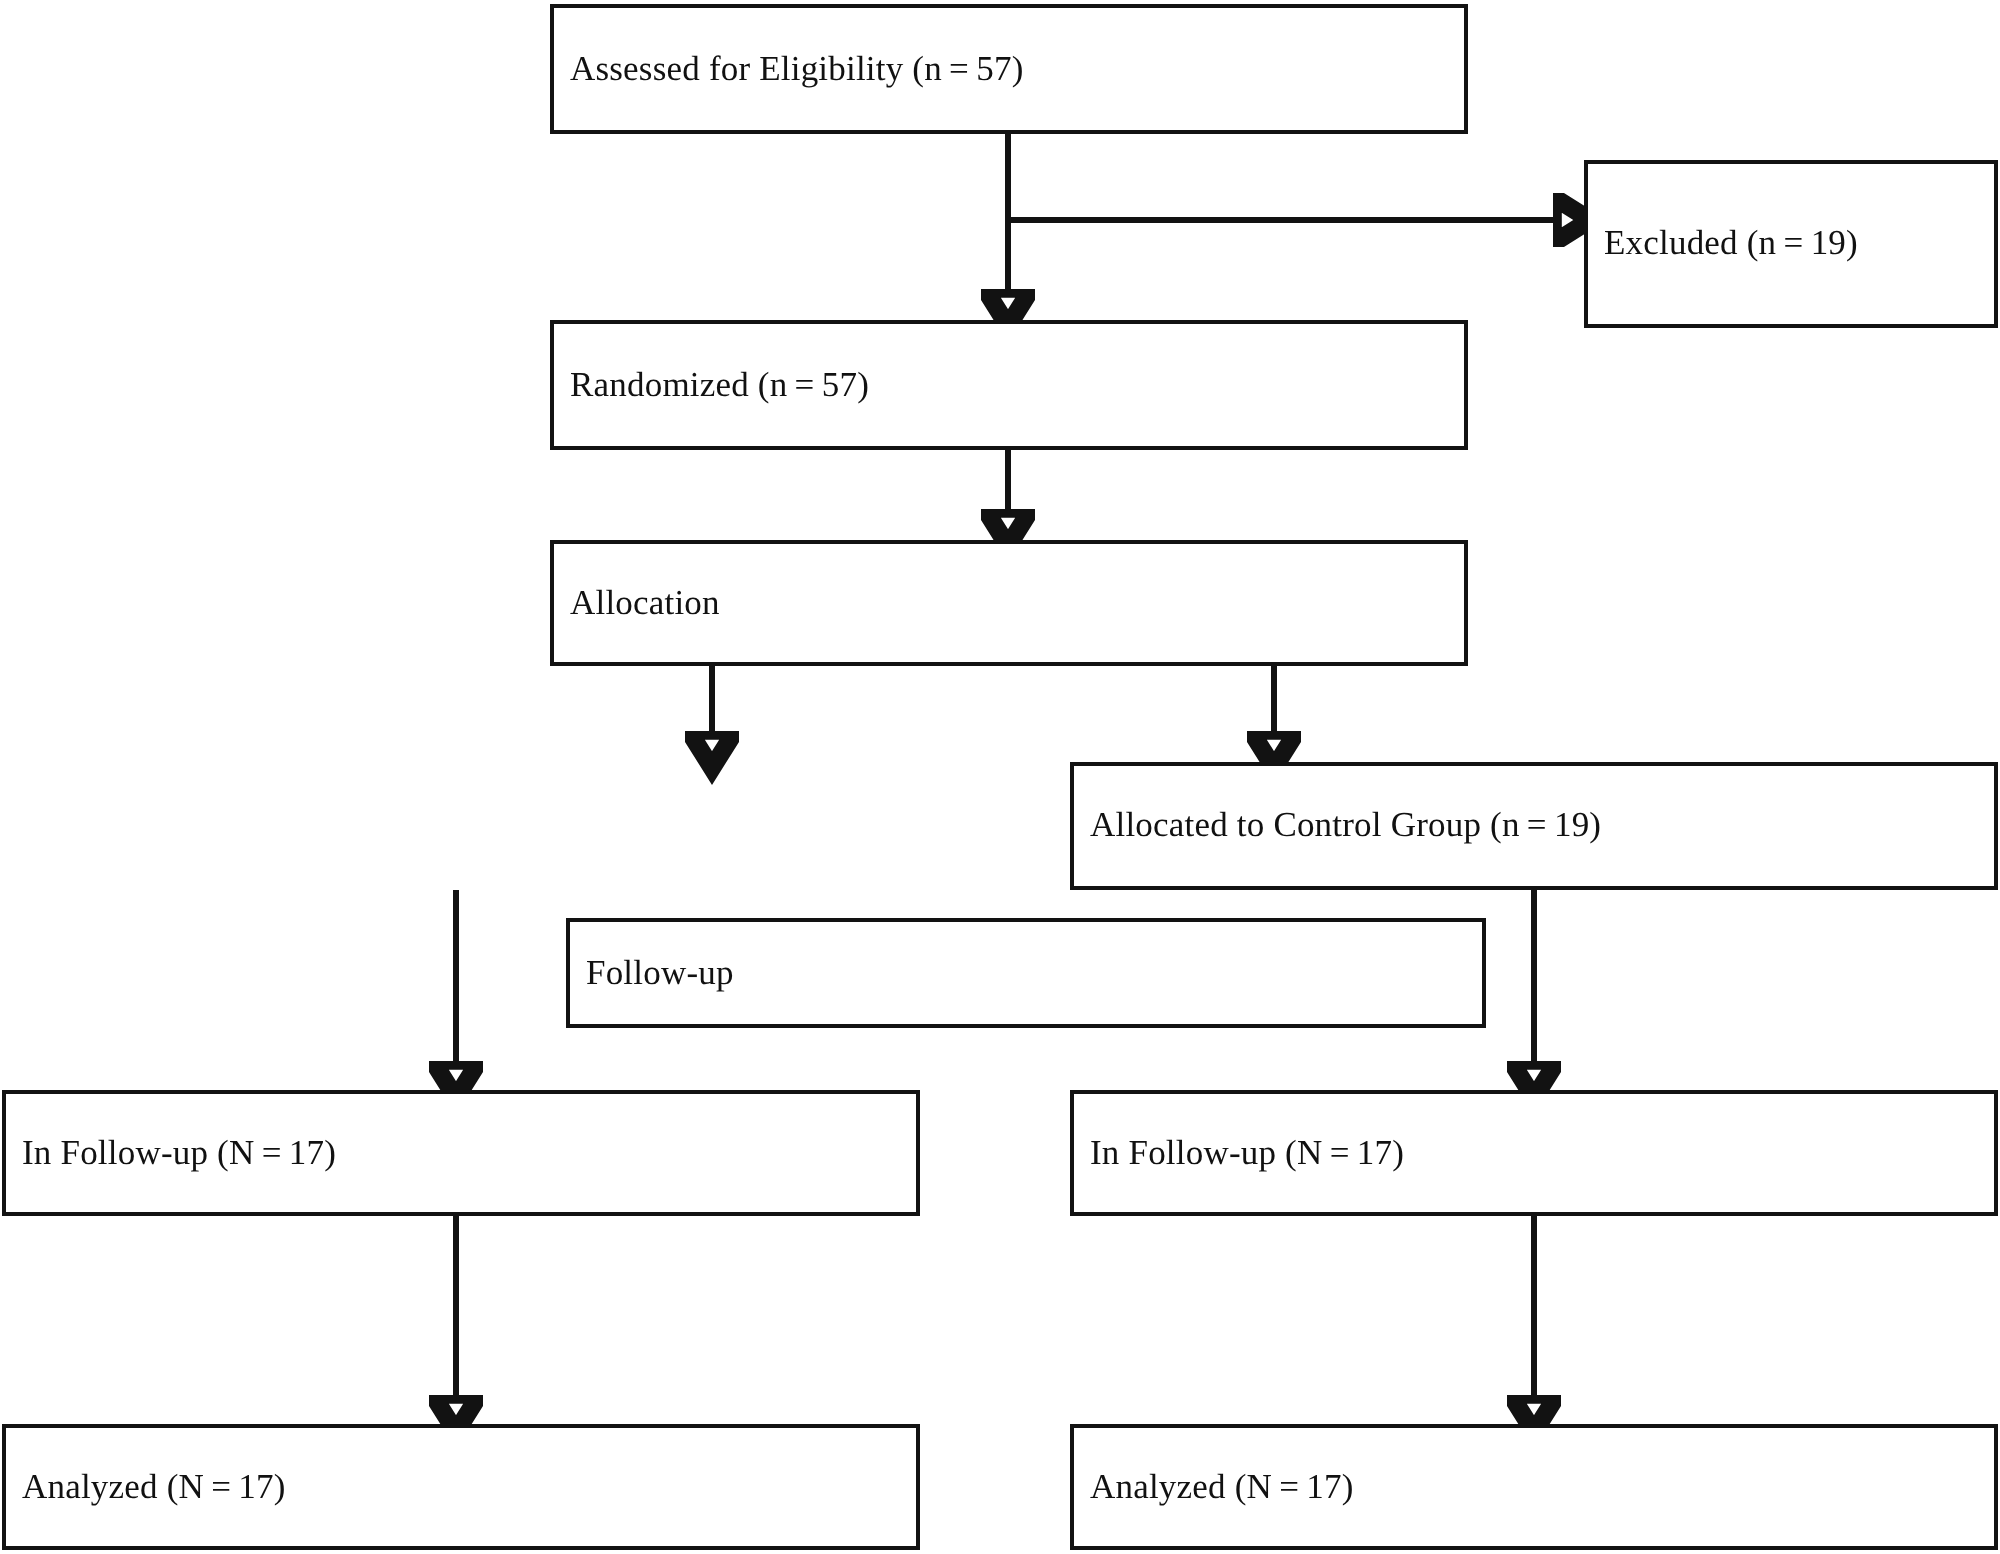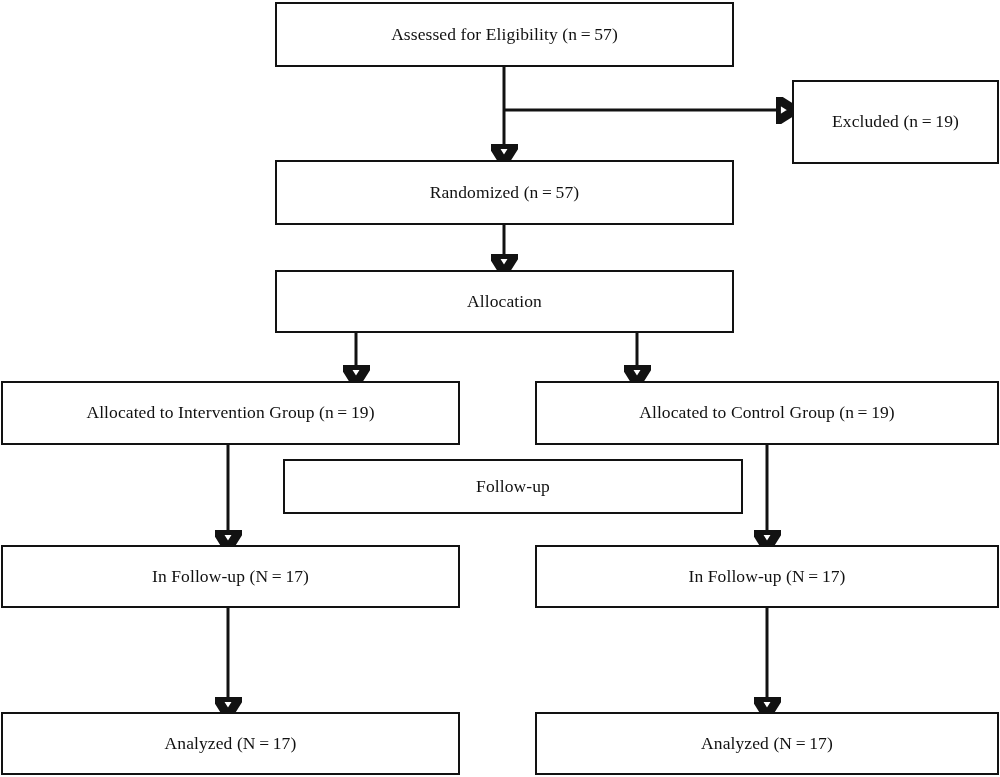--- a/index.html
+++ b/index.html
@@ -15,21 +15,21 @@
     font-family: "Liberation Serif", "DejaVu Serif", serif;
     overflow: hidden;
   }
   .node {
     position: absolute;
     box-sizing: border-box;
     border: 2.5px solid #121212;
     background: #ffffff;
     display: flex;
     align-items: center;
-    justify-content: center;
+    justify-content: flex-start;
     text-align: center;
     color: #111111;
     font-size: 17.5px;
     line-height: 1.25;
     letter-spacing: 0.1px;
     padding: 0 8px;
   }
   .node .label {
     display: block;
     white-space: nowrap;
@@ -88,23 +88,20 @@
   </div>
 
   <div class="node" style="left:275px; top:160px; width:459px; height:65px;">
     <span class="label">Randomized (n = 57)</span>
   </div>
 
   <div class="node" style="left:275px; top:270px; width:459px; height:63px;">
     <span class="label">Allocation</span>
   </div>
 
-  <div class="node" style="left:1px; top:381px; width:459px; height:64px;">
-    <span class="label">Allocated to Intervention Group (n = 19)</span>
-  </div>
   <div class="node" style="left:535px; top:381px; width:464px; height:64px;font-family:Liberation Serif, serif;">
     <span class="label">Allocated to Control Group (n = 19)</span>
   </div>
 
   <div class="node" style="left:283px; top:459px; width:460px; height:55px;">
     <span class="label">Follow-up</span>
   </div>
 
   <div class="node" style="left:1px; top:545px; width:459px; height:63px;">
     <span class="label">In Follow-up (N = 17)</span>

